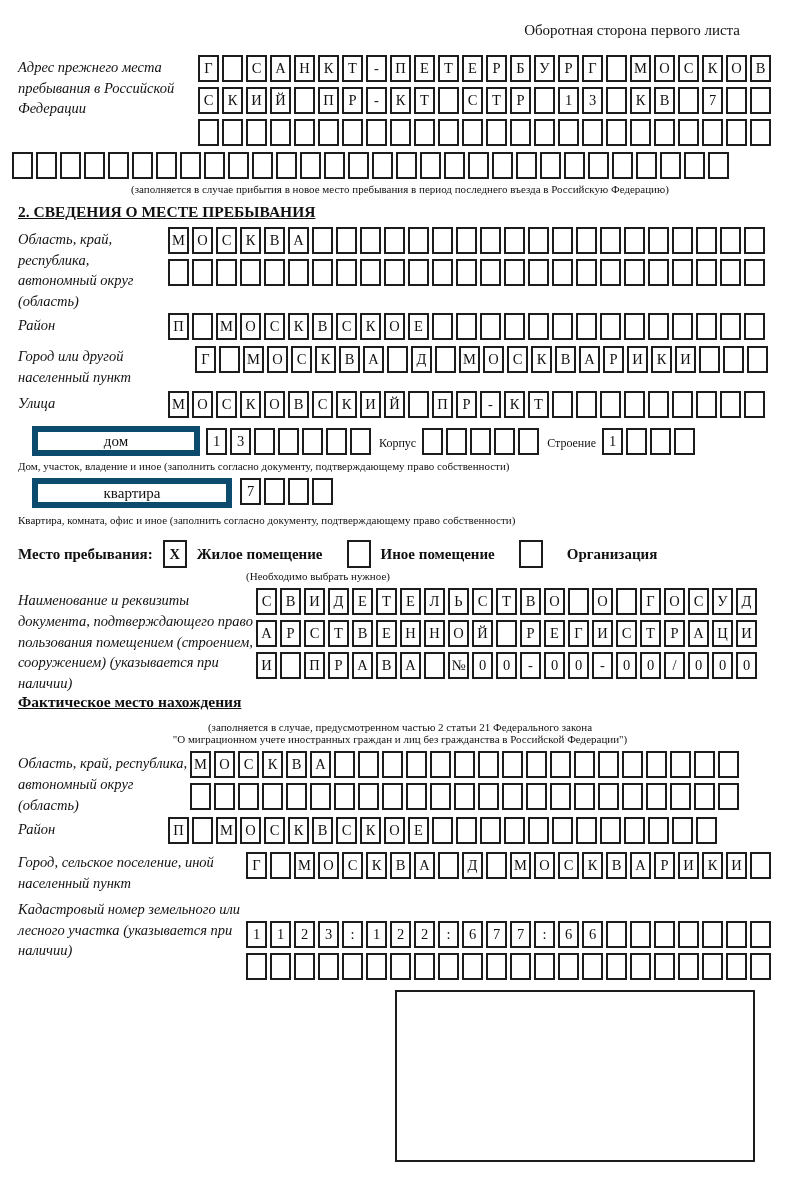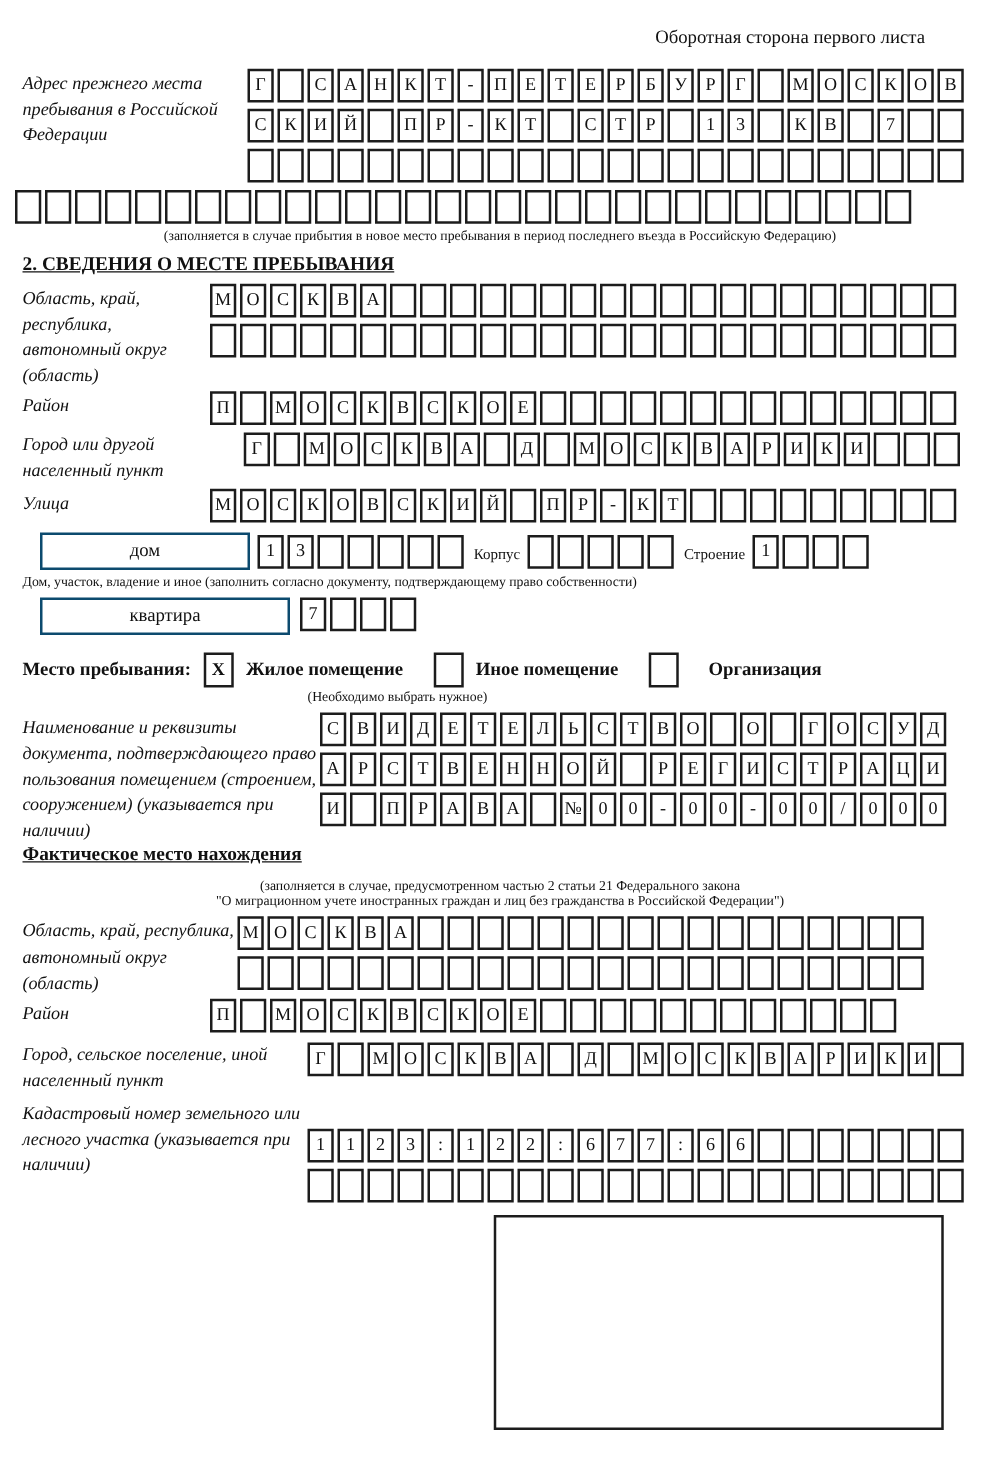--- a/index.html
+++ b/index.html
@@ -17,21 +17,21 @@
   .flabel { flex-shrink: 0; font-size: 14.5px; line-height: 1.42; padding-top: 2px; font-style: italic; }
   .cells { display: flex; gap: 3px; }
   .cellcol { display: flex; flex-direction: column; gap: 5px; }
   .cell {
     width: 21px; height: 27px; flex-shrink: 0;
     border: 2px solid #1c1c1c; background: #fff;
     display: inline-flex; align-items: center; justify-content: center;
     font-size: 14.5px; font-family: "Liberation Serif", serif;
   }
   .wide-rect {
-    border: 2px solid #0c4a6e; height: 30px;
+    border: 6px solid #0c4a6e; height: 30px;
     display: flex; align-items: center; justify-content: center;
     font-size: 15px; flex-shrink: 0;
   }
   .inline-lbl { font-size: 12px; white-space: nowrap; padding: 4px 6px 0 8px; }
   .caption { font-size: 11px; text-align: center; }
   .sec-title { font-weight: bold; font-size: 15.5px; text-align: left; text-decoration: underline; }
 
   .mt2 { margin-top: 2px; } .mt4 { margin-top: 4px; } .mt6 { margin-top: 6px; }
   .mt8 { margin-top: 8px; } .mt10 { margin-top: 10px; }
   .mt14 { } .mt16 { margin-top: 16px; }
@@ -353,20 +353,21 @@
 
   <div class="field mt6" style="align-items:flex-start; margin-left:14px">
     <div class="wide-rect" style="width:200px">квартира</div>
     <div class="cells" style="margin-left:8px">
         <span class="cell">7</span>
         <span class="cell"></span>
         <span class="cell"></span>
         <span class="cell"></span>
       </div>
   </div>
+  <div class="caption mt6" style="text-align:left">Квартира, комната, офис и иное (заполнить согласно документу, подтверждающему право собственности)</div>
 
   <div class="stay-row">
     <span>Место пребывания:</span>
     <span class="cell">X</span>
     <span>Жилое помещение</span>
     <span class="cell" style="margin-left:14px"></span>
     <span>Иное помещение</span>
     <span class="cell" style="margin-left:14px"></span>
     <span style="margin-left:14px">Организация</span>
   </div>

